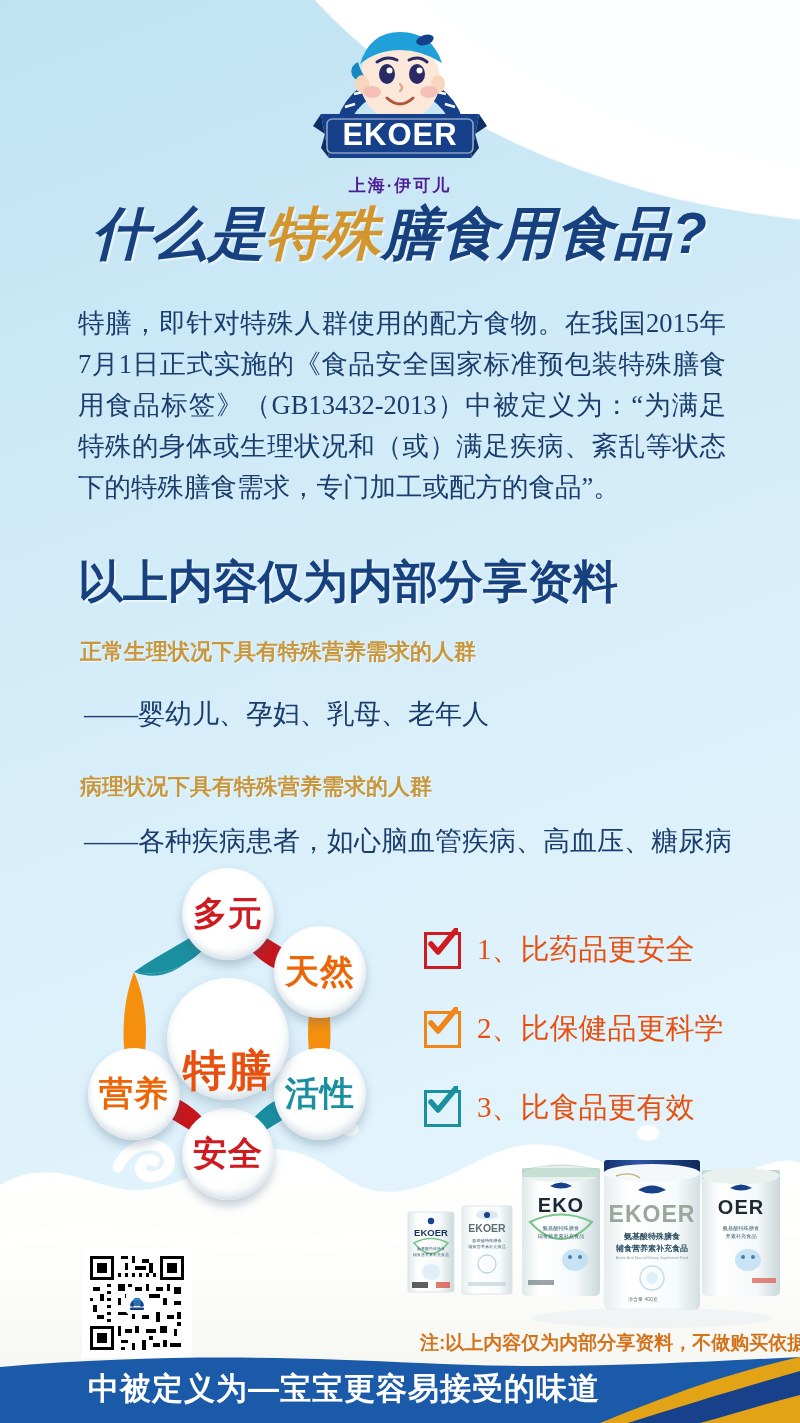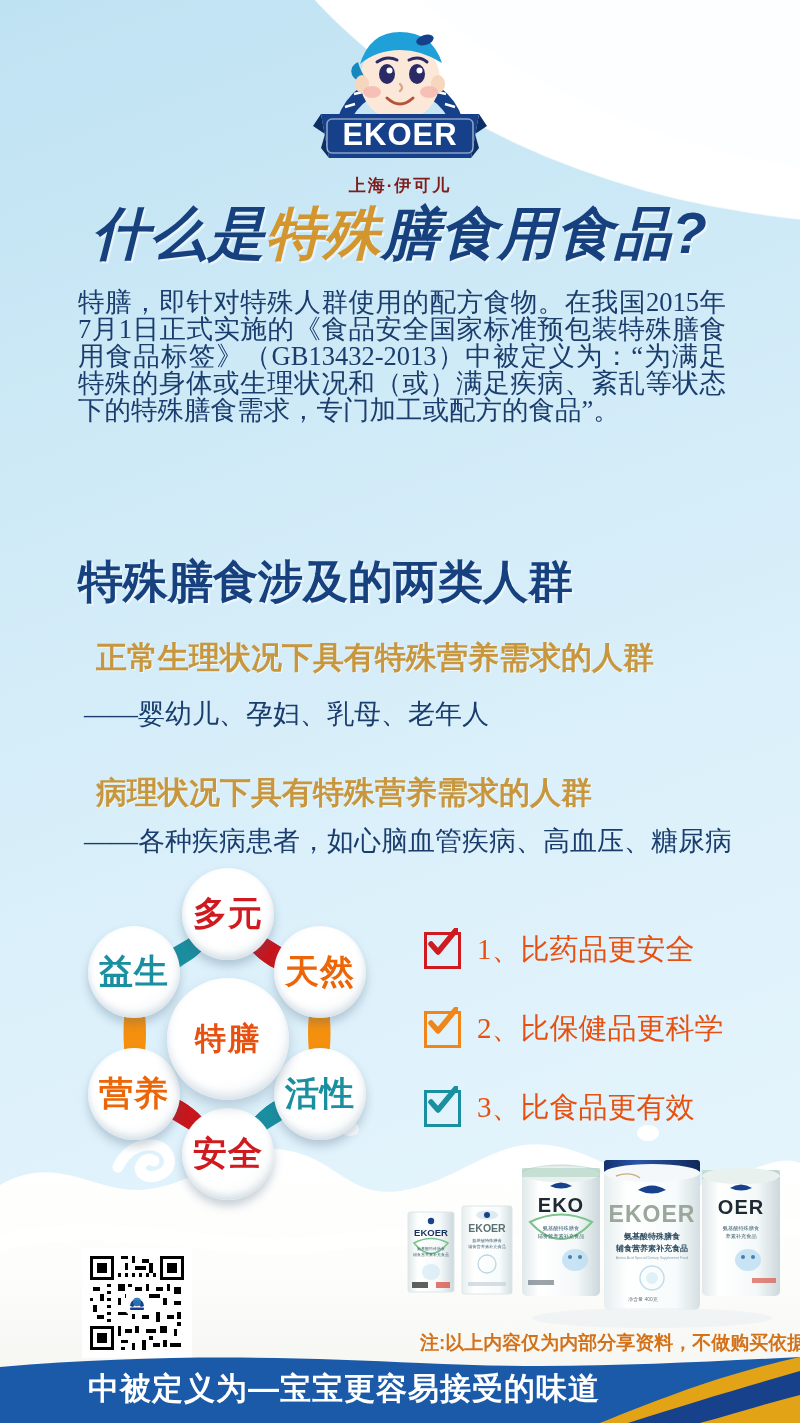--- a/index.html
+++ b/index.html
@@ -50,39 +50,39 @@
     text-align:center; z-index:5;
     font-size:57px; font-weight:bold; letter-spacing:1px;
     color:#17407e;
     text-shadow:2px 2px 0 rgba(255,255,255,.55);
     white-space:nowrap;
     font-style:italic;
   }
   .h1 .gold { color:#d3962e; }
 
   .body-para {
-    position:absolute; left:78px; top:289px; width:648px;
+    position:absolute; left:78px; top:303px; width:648px;
     z-index:5;
-    font-size:26.5px; line-height:27px;
+    font-size:26.5px; line-height:41px;
     color:#1a3d6e; text-align:justify;
     font-family:"Liberation Serif","DejaVu Serif",serif;
   }
 
   .h2 {
     position:absolute; left:78px; top:552px;
     z-index:5;
     font-size:45px; font-weight:bold; color:#17407e;
     text-shadow:2px 2px 0 rgba(255,255,255,.5);
     white-space:nowrap;
   }
 
   .gold-head {
-    position:absolute; left:96px;
+    position:absolute; left:80px;
     z-index:5;
-    font-size:31px; font-weight:bold; color:#c8963c;
+    font-size:22px; font-weight:bold; color:#c8963c;
     text-shadow:1px 1px 0 rgba(255,255,255,.6);
     white-space:nowrap;
     font-family:Liberation Serif, serif;
   }
   .gold-head.g1 { top:637px; }
   .gold-head.g2 { top:772px; }
 
   .dash-line {
     position:absolute; left:84px;
     z-index:5;
@@ -119,22 +119,22 @@
   .petal.p-lr     { left:216px; top:180px;  color:#1a8fa0; }
   .petal.p-bot    { left:124px; top:240px;  color:#cf1b1f; }
   .petal.p-ll     { left:30px;  top:180px;  color:#ec6608; }
   .petal.p-ul     { left:30px;  top:58px;   color:#1a8fa0; }
 
   .petal-center {
     position:absolute; left:109px; top:110px;
     width:122px; height:122px; border-radius:50%;
     background:radial-gradient(circle at 38% 30%,#ffffff 58%,#eef3f6 100%);
     box-shadow:0 7px 13px rgba(60,90,120,.25), inset 0 -5px 9px rgba(170,190,205,.4);
-    display:flex; align-items:center; justify-content:center;
-    font-size:31px; font-weight:bold; color:#e8500f;
+    display:flex; align-items:flex-end; justify-content:center;
+    font-size:43px; font-weight:bold; color:#e8500f;
     letter-spacing:2px;
   }
 
   .conn { position:absolute; z-index:-1; }
 
   
   .checklist {
     position:absolute; left:424px; top:930px;
     z-index:5;
   }
@@ -238,30 +238,30 @@
 
     <path d="M95 76 q4 4 0 7" stroke="#d9a88c" stroke-width="2.4" fill="none" stroke-linecap="round"></path>
     <path d="M82 90 q13 12 26 0" stroke="#b5543a" stroke-width="3" fill="none" stroke-linecap="round"></path>
 
     <path d="M16 106 L174 106 L166 150 L24 150 Z" fill="#16418a"></path>
     <path d="M16 106 L8 118 L20 126 L16 140 L24 150 Z" fill="#0e2f66"></path>
     <path d="M174 106 L182 118 L170 126 L174 140 L166 150 Z" fill="#0e2f66"></path>
     <rect x="22" y="111" width="146" height="34" rx="5" fill="none" stroke="#ffffff" stroke-width="1.6" opacity=".5"></rect>
     <text x="95" y="137" text-anchor="middle" font-family="Liberation Sans, sans-serif" font-size="31" font-weight="bold" fill="#ffffff" letter-spacing="1">EKOER</text>
   </svg>
-  <div style="font-size:17px;font-weight:bold;color:#7f1d1d;margin-top:-6px;letter-spacing:2px;">上海·伊可儿</div>
+  <div style="font-size:17px;font-weight:bold;color:#4c1d95;margin-top:-6px;letter-spacing:2px;">上海·伊可儿</div>
 </div>
 
 <div class="h1">
   <span>什么是</span><span class="gold">特殊</span><span>膳食用食品?</span>
 </div>
 
 <div class="body-para">特膳，即针对特殊人群使用的配方食物。在我国2015年7月1日正式实施的《食品安全国家标准预包装特殊膳食用食品标签》（GB13432-2013）中被定义为：“为满足特殊的身体或生理状况和（或）满足疾病、紊乱等状态下的特殊膳食需求，专门加工或配方的食品”。</div>
 
-<div class="h2">特殊膳食涉及的两类人群</div>
+<div class="h2">以上内容仅为内部分享资料</div>
 
 <div class="gold-head g1">正常生理状况下具有特殊营养需求的人群</div>
 <div class="dash-line d1">——婴幼儿、孕妇、乳母、老年人</div>
 
 <div class="gold-head g2">病理状况下具有特殊营养需求的人群</div>
 <div class="dash-line d2">——各种疾病患者，如心脑血管疾病、高血压、糖尿病</div>
 
 <svg class="milk" viewBox="0 0 800 330" preserveAspectRatio="none">
   <defs>
     <linearGradient id="mg" x1="0" y1="0" x2="0" y2="1">
@@ -309,23 +309,20 @@
     <span>天然</span>
   </div>
   <div class="petal p-bot">
     <span>安全</span>
   </div>
   <div class="petal p-lr">
     <span>活性</span>
   </div>
   <div class="petal p-ll">
     <span>营养</span>
-  </div>
-  <div class="petal p-ul">
-    <span>益生</span>
   </div>
 
   <div class="petal-center">
     <span>特膳</span>
   </div>
 </div>
 
 <div class="checklist">
 
   <div class="check-row">

